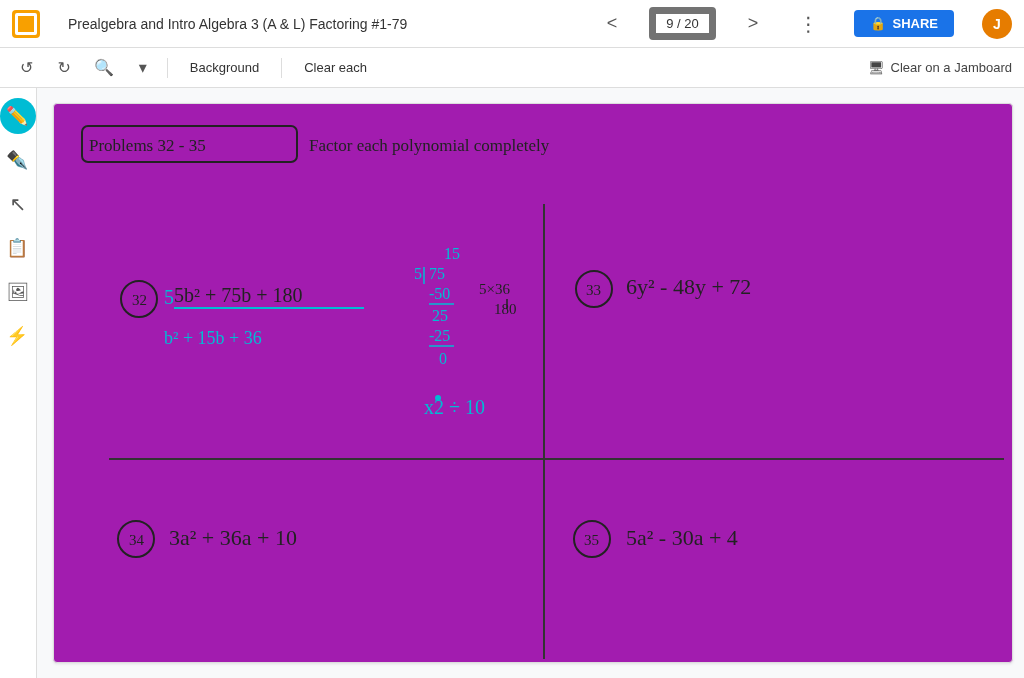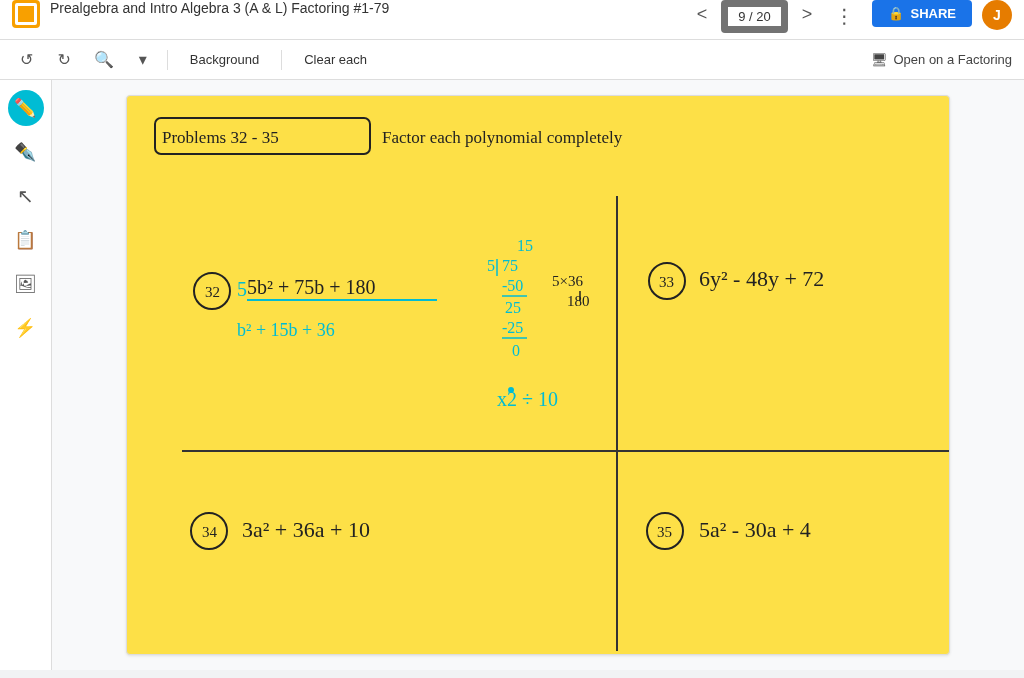--- a/index.html
+++ b/index.html
@@ -1,22 +1,22 @@
 <!DOCTYPE html>
 <html><head>
   <meta charset="utf-8">
   <style>
     * { box-sizing: border-box; margin: 0; padding: 0; }
     body { font-family: 'Arial', sans-serif; background: #f1f3f4; width: 1024px; height: 678px; overflow: hidden; }
 
     
     #topbar {
-      display: flex; align-items: flex-start; height: 40px;
+      display: flex; align-items: center; height: 48px;
       background: white; border-bottom: 1px solid #ddd;
-      padding: 0 12px; gap: 10px;
+      padding: 0 12px; gap: 28px;
     }
     #topbar .logo { width: 28px; height: 28px; border-radius: 4px; background: #f8a000; display: flex; align-items: center; justify-content: center; }
     #topbar .logo::after { content: ''; display: block; width: 16px; height: 16px; border: 3px solid white; border-radius: 2px; }
     #topbar .title { font-size: 14px; color: #333; flex: 1; }
     #topbar .nav-btn { background: none; border: none; cursor: pointer; font-size: 18px; color: #555; padding: 4px; }
     #topbar .page-indicator {
       border: 7px solid #737373; border-radius: 4px; padding: 2px 10px;
       font-size: 13px; color: #333; display: flex; align-items: center; gap: 2px;
     }
     #topbar .more-btn { background: none; border: none; cursor: pointer; font-size: 20px; color: #555; padding: 4px 8px; }
@@ -69,22 +69,22 @@
       cursor: pointer; font-size: 18px; color: #555;
     }
     .side-tool.active { background: #00bcd4; color: white; }
 
     
     #canvas-area {
       flex: 1; background: #f8f9fa; display: flex; align-items: center; justify-content: center;
       padding: 16px;
     }
     #whiteboard {
-      width: 824px; height: 560px;
-      background: #fde047; border: 1px solid #ddd; border-radius: 4px;
+      width: 960px; height: 560px;
+      background: #a21caf; border: 1px solid #ddd; border-radius: 4px;
       position: relative; overflow: hidden; box-shadow: 0 1px 3px rgba(0,0,0,0.1);
     }
   </style>
 </head>
 <body>
 
 <div id="topbar">
   <div class="logo"></div>
   <span class="title">Prealgebra and Intro Algebra 3 (A &amp; L) Factoring #1-79</span>
   <button class="nav-btn">&lt;</button>
@@ -105,21 +105,21 @@
   <button class="tool-btn">↻</button>
   <button class="tool-btn">🔍</button>
   <button class="tool-btn">▾</button>
   <div class="divider"></div>
   <button class="text-btn">Background</button>
   <div class="divider"></div>
   <button class="text-btn">Clear each</button>
   <div class="spacer"></div>
   <button class="jamboard-btn">
     <span>🖥</span>
-    <span>Open on a Factoring</span>
+    <span>Clear on a Jamboard</span>
   </button>
 </div>
 
 <div id="main">
 
   <div id="sidepanel">
     <div class="side-tool active">✏️</div>
     <div class="side-tool">✒️</div>
     <div class="side-tool" style="font-size:20px;">↖</div>
     <div class="side-tool">📋</div>

